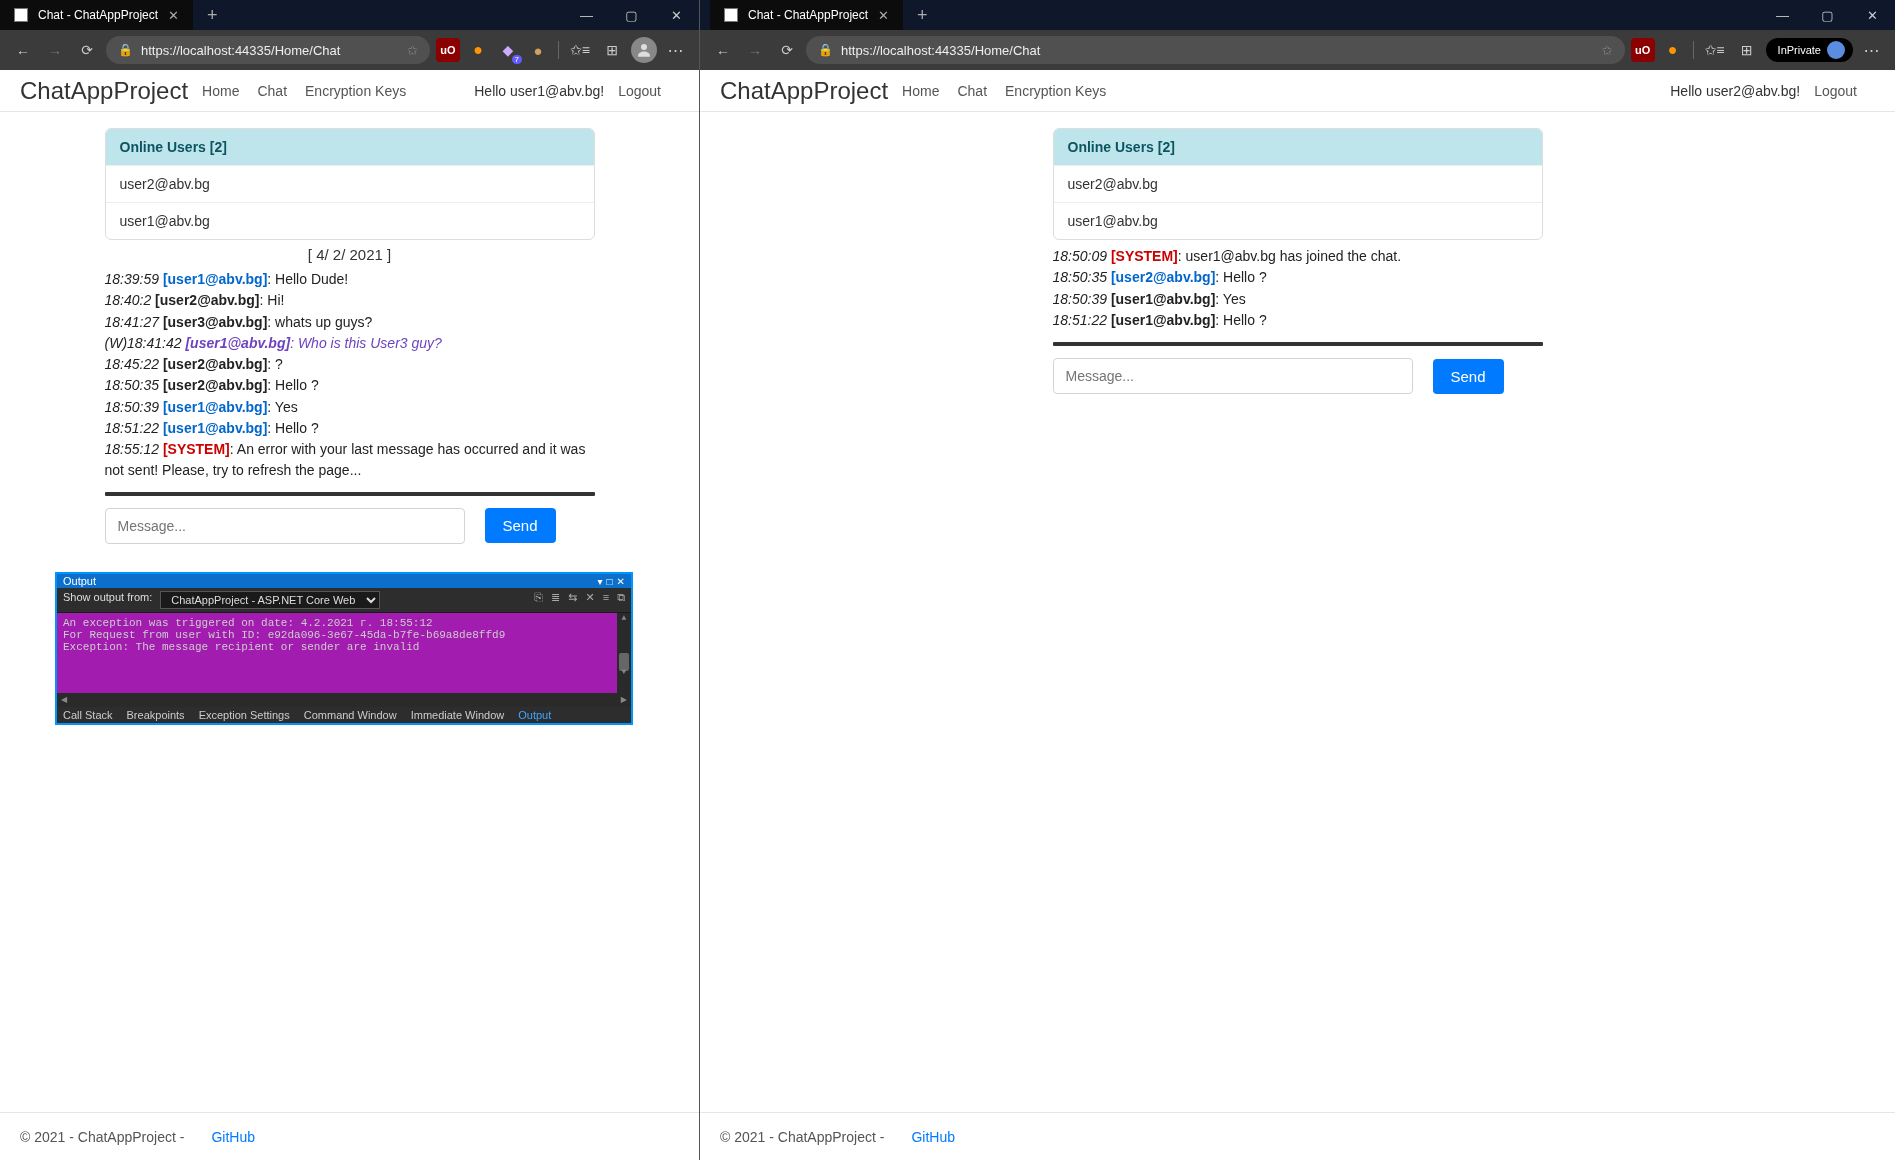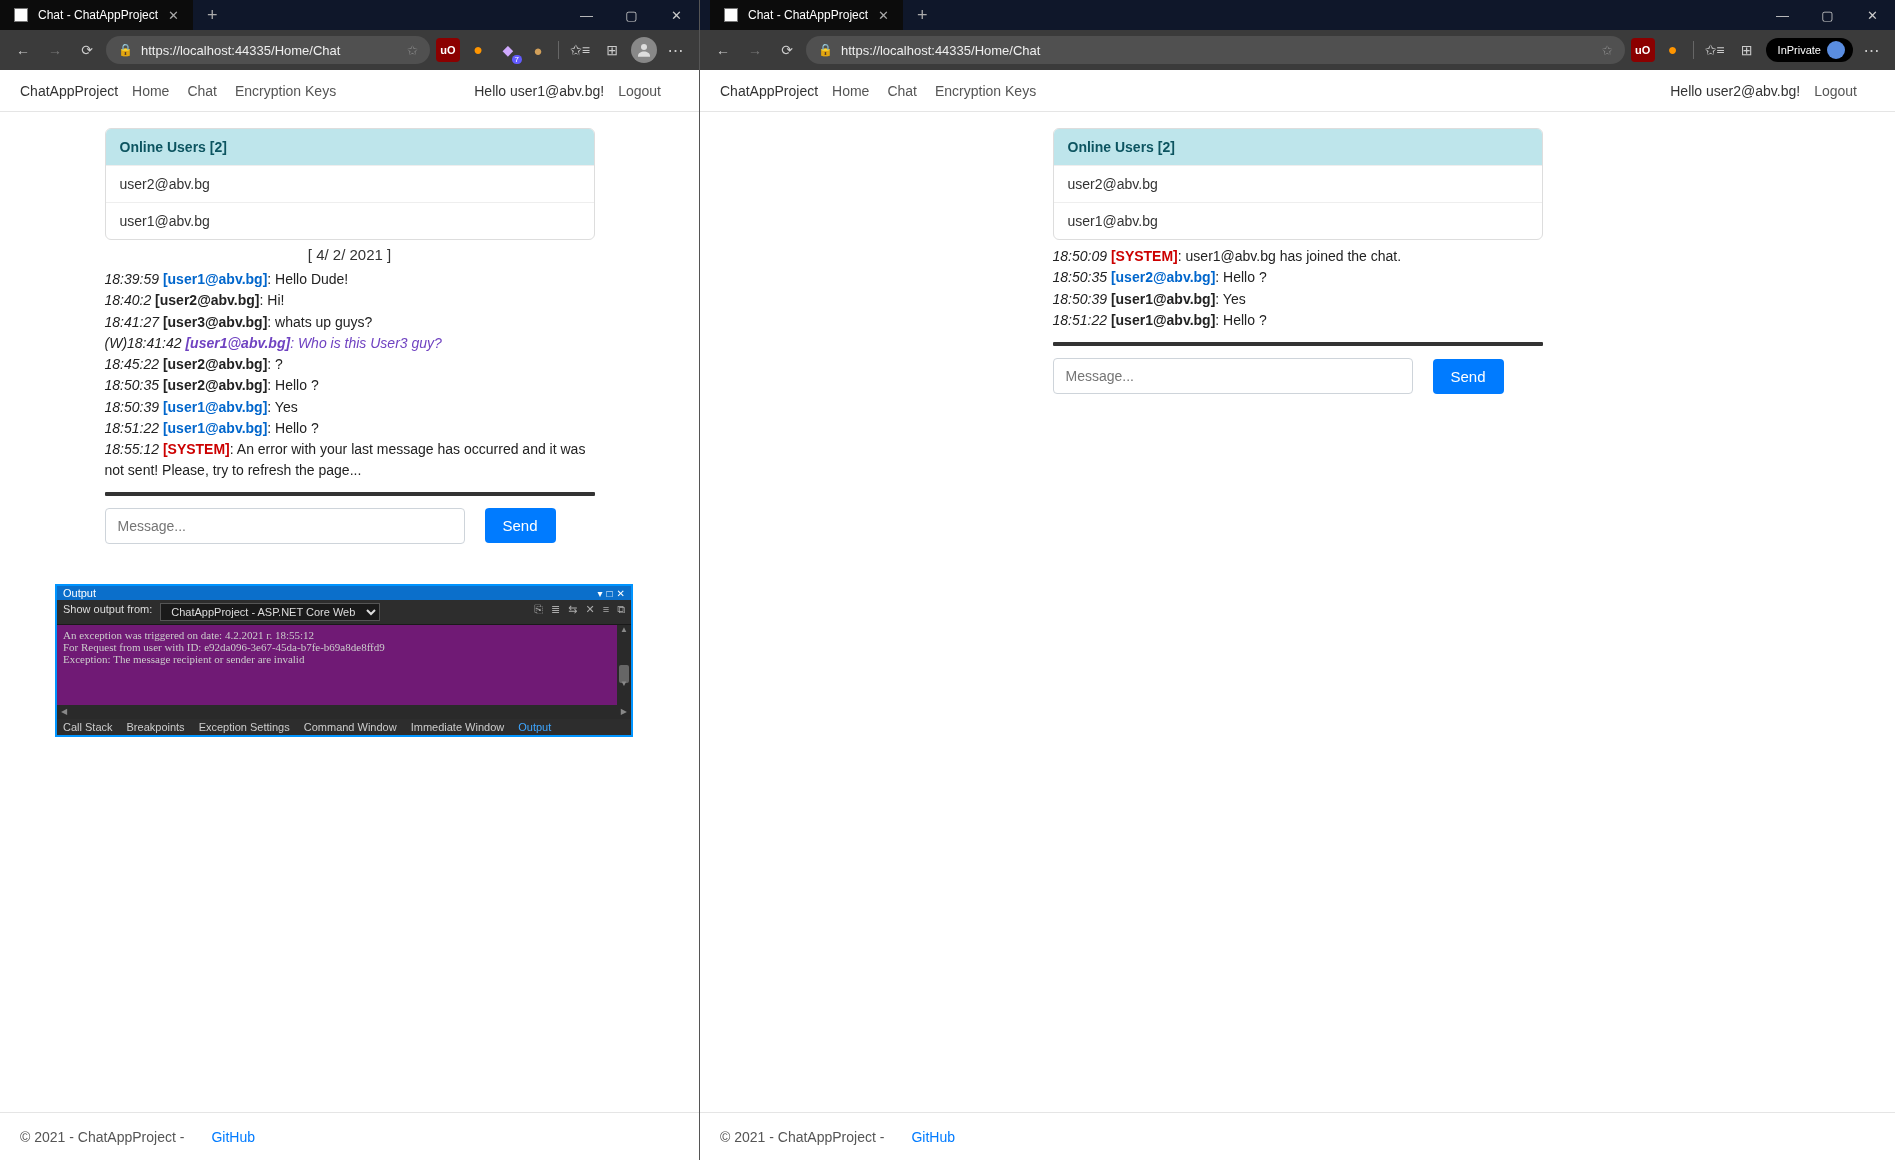--- a/index.html
+++ b/index.html
@@ -84,21 +84,21 @@
 .tb-sep{width:1px;height:18px;background:#666;margin:0 2px;}
 .tb-ic{width:26px;height:26px;display:flex;align-items:center;justify-content:center;color:#ccc;font-size:14px;}
 .avatar{width:26px;height:26px;border-radius:50%;background:#888;display:flex;align-items:center;justify-content:center;}
 .avatar svg{width:18px;height:18px;}
 .inprivate{background:#000000;color:#fff;border-radius:13px;padding:3px 8px 3px 12px;display:flex;align-items:center;gap:6px;font-size:11px;}
 .inprivate .ipav{width:18px;height:18px;border-radius:50%;background:#5a8de0;}
 
 
 .page{flex:1;background:#fff;display:flex;flex-direction:column;position:relative;}
 .navbar{height:42px;border-bottom:1px solid #e5e5e5;display:flex;align-items:center;padding:0 20px;}
-.brand{font-size:14px;color:#333;margin-right:14px;}
+.brand{font-size:24px;color:#333;margin-right:14px;}
 .navlink{color:#555;font-size:14px;margin-right:18px;text-decoration:none;}
 .navbar .spacer{flex:1;}
 .hello{color:#333;font-size:14px;margin-right:14px;}
 
 .content{padding:16px 20px;flex:1;overflow:auto;position:relative;}
 .card{
   border:1px solid #ddd;border-radius:6px;overflow:hidden;margin:0 auto 6px;
   max-width:490px;
 }
 .card-header{
@@ -128,34 +128,34 @@
 .composer button{
   background:#007bff;color:#fff;border:none;border-radius:4px;padding:9px 18px;font-size:15px;cursor:pointer;
 }
 
 .footer{position:absolute;bottom:0;left:0;right:0;height:48px;border-top:1px solid #e5e5e5;display:flex;align-items:center;padding:0 20px;color:#555;font-size:14px;background:#fff;gap:27px;}
 .footer a{color:#007bff;text-decoration:none;}
 
 
 .vs-panel{
   position:absolute;
-  left:55px;top:584px;width:578px;
+  left:55px;top:572px;width:578px;
   border:2px solid #0094ff;
   background:#252526;
   color:#ddd;
   font-size:11px;
   z-index:50;
 }
 .vs-title{background:#0b6fcb;color:#fff;padding:1px 6px;font-size:11px;display:flex;align-items:center;}
 .vs-title .sp{flex:1;}
 .vs-title .wb{margin-left:4px;font-size:10px;}
 .vs-toolbar{background:#2d2d2d;padding:3px 6px;display:flex;gap:8px;border-bottom:1px solid #1a1a1a;}
 .vs-toolbar select{background:#1a1a1a;color:#ddd;border:1px solid #555;font-size:11px;padding:1px 6px;width:220px;}
 .vs-tbic{display:flex;gap:8px;color:#aaa;font-size:11px;}
-.vs-body{background:#701a75;color:#ccc;font-family:Liberation Serif, serif;font-size:11px;padding:4px 6px;min-height:80px;white-space:pre;position:relative;}
+.vs-body{background:#a21caf;color:#ccc;font-family:Liberation Mono, monospace;font-size:11px;padding:4px 6px;min-height:80px;white-space:pre;position:relative;}
 .vs-scroll{position:absolute;right:0;top:0;width:14px;height:100%;background:#2a2a2a;}
 .vs-scroll .thumb{position:absolute;right:2px;top:50%;width:10px;height:18px;background:#666;border-radius:2px;}
 .vs-scroll .arr{position:absolute;left:0;width:14px;height:12px;text-align:center;color:#888;font-size:8px;}
 .vs-scroll .up{top:0;}
 .vs-scroll .dn{bottom:14px;}
 .vs-hbar{height:14px;background:#2a2a2a;position:relative;}
 .vs-hbar .ar{position:absolute;top:0;color:#888;font-size:8px;padding:2px 4px;}
 .vs-hbar .l{left:0;}
 .vs-hbar .r{right:0;}
 .vs-tabs{background:#2d2d2d;padding:2px 6px;display:flex;gap:14px;font-size:11px;color:#ccc;}

